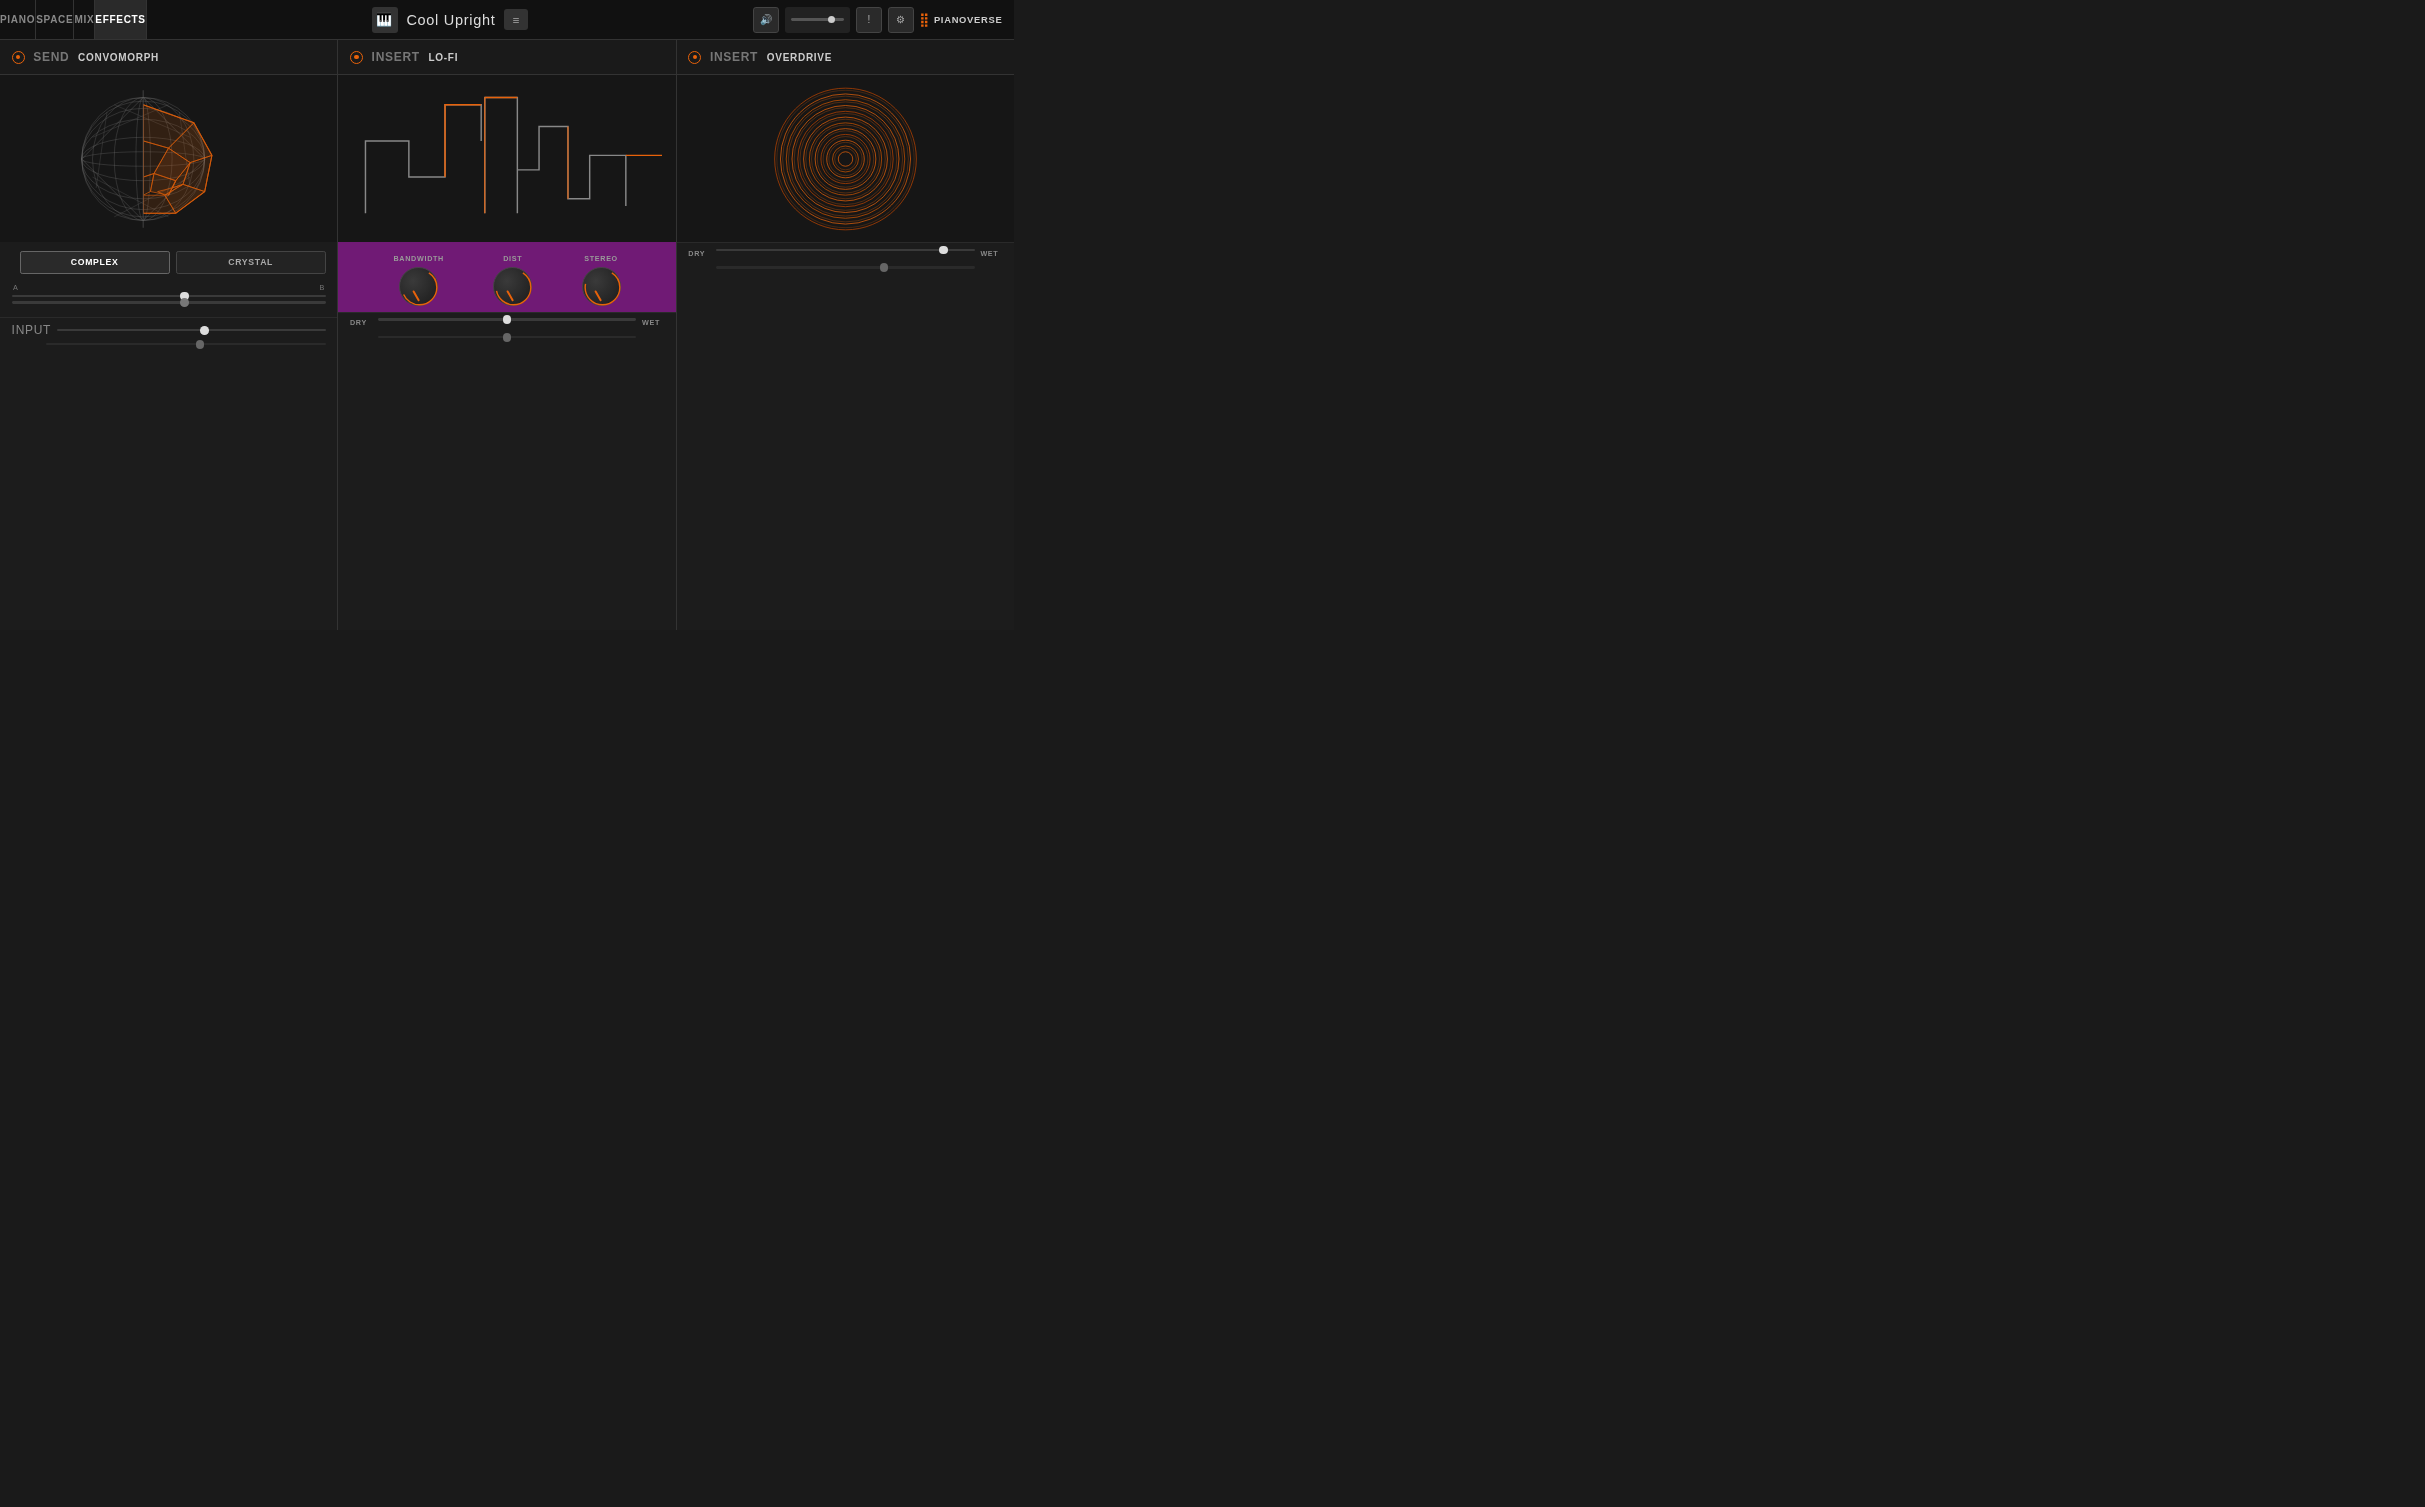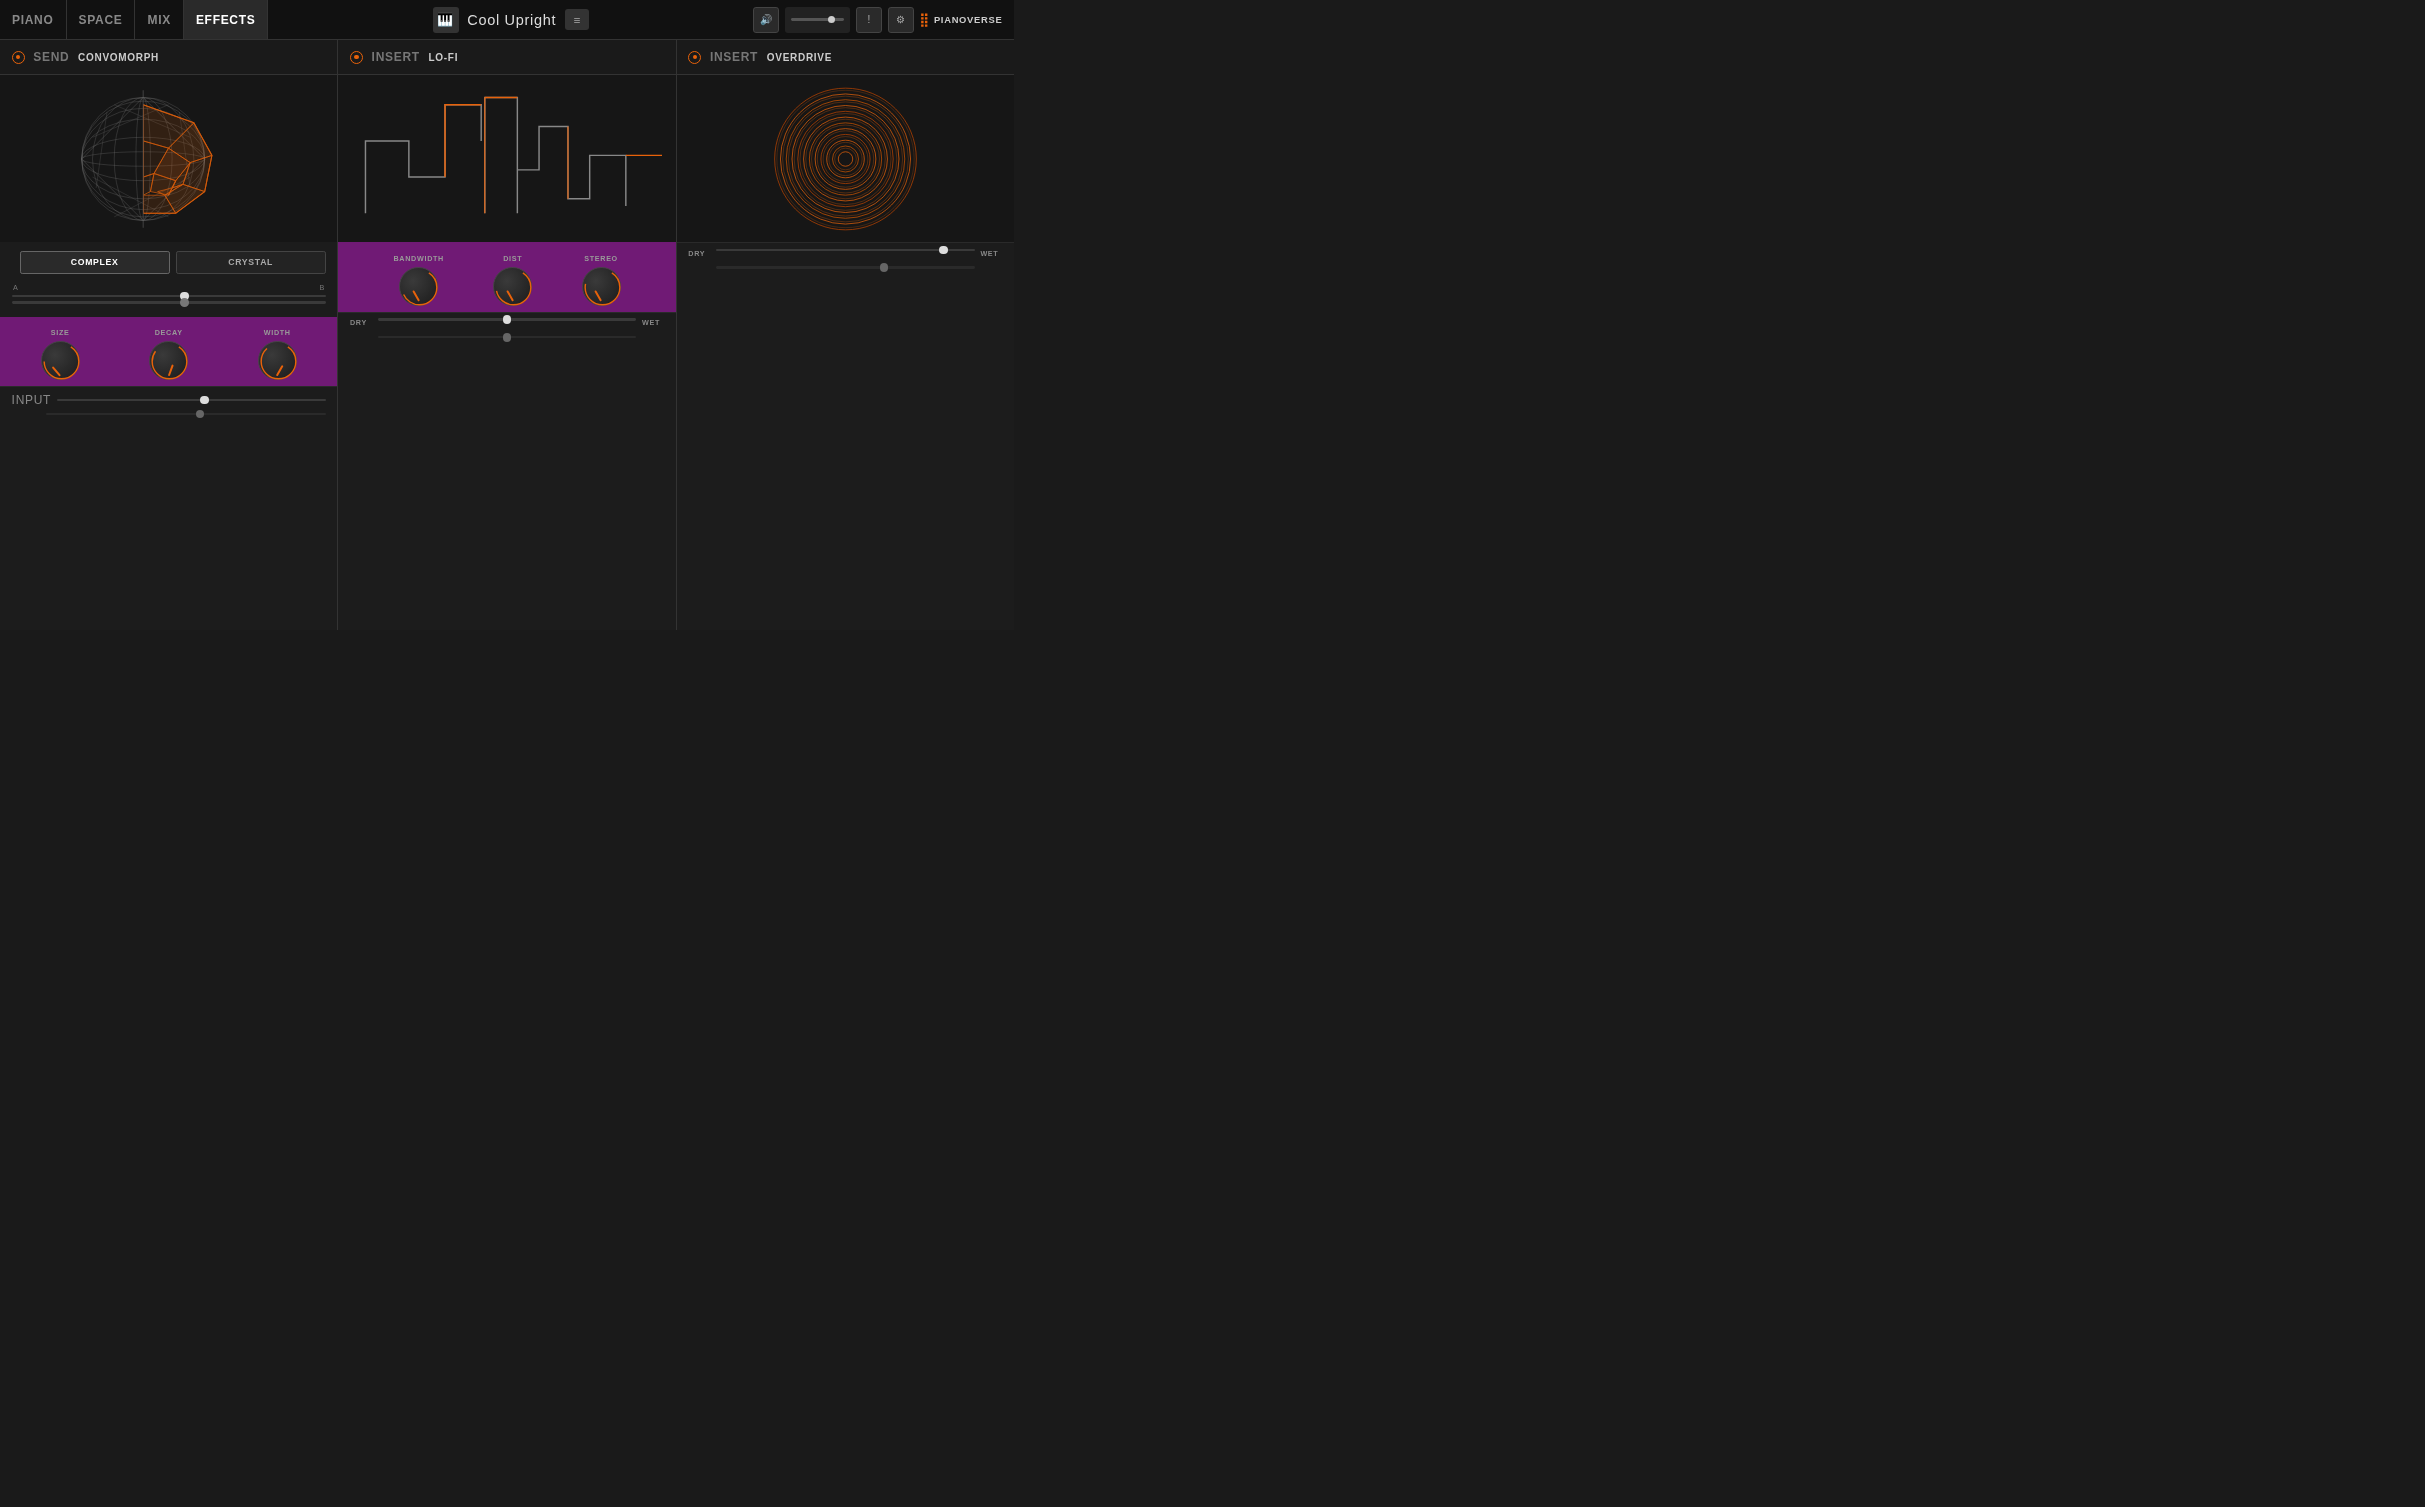--- a/index.html
+++ b/index.html
@@ -14,25 +14,25 @@
 
     
     .top-nav {
       display: flex;
       align-items: center;
       background: #111;
       height: 40px;
       border-bottom: 0.7px solid #333;
     }
     .nav-tab {
-      padding: 0 12px;
+      padding: 0 0;
       height: 100%;
       display: flex;
       align-items: center;
-      font-size: 12px;
+      font-size: 10px;
       font-weight: bold;
       letter-spacing: 0.7px;
       color: #888;
       cursor: pointer;
       border-right: 0.7px solid #333;
     }
     .nav-tab.active {
       background: #2a2a2a;
       color: #fff;
     }
@@ -612,46 +612,20 @@
           <div class="slider-thumb" style="left: calc(55% - 4.3px);"></div>
         </div>
       </div>
       <div class="slider-row">
         <div class="slider-track">
           <div class="slider-thumb" style="left: calc(55% - 4.3px); background:#777;"></div>
         </div>
       </div>
     </div>
 
-    <div class="knobs-row">
-      <div class="knob-container">
-        <span class="knob-label">SIZE</span>
-        <div class="knob" style="--angle: -40deg;">
-          <svg width="39" height="39" viewBox="0 0 54 54" style="position:absolute;top:0;left:0;">
-            <circle cx="27" cy="27" r="24" fill="none" stroke="#e8620a" stroke-width="2" stroke-dasharray="100 51" stroke-dashoffset="25"></circle>
-          </svg>
-        </div>
-      </div>
-      <div class="knob-container">
-        <span class="knob-label">DECAY</span>
-        <div class="knob" style="--angle: 20deg;">
-          <svg width="39" height="39" viewBox="0 0 54 54" style="position:absolute;top:0;left:0;">
-            <circle cx="27" cy="27" r="24" fill="none" stroke="#e8620a" stroke-width="2" stroke-dasharray="115 36" stroke-dashoffset="25"></circle>
-          </svg>
-        </div>
-      </div>
-      <div class="knob-container">
-        <span class="knob-label">WIDTH</span>
-        <div class="knob" style="--angle: 30deg;">
-          <svg width="39" height="39" viewBox="0 0 54 54" style="position:absolute;top:0;left:0;">
-            <circle cx="27" cy="27" r="24" fill="none" stroke="#e8620a" stroke-width="2" stroke-dasharray="120 31" stroke-dashoffset="25"></circle>
-          </svg>
-        </div>
-      </div>
-    </div>
 
     <div class="input-row">
       <span class="input-label">INPUT</span>
       <div class="h-slider">
         <div class="h-slider-thumb" style="left: calc(55% - 4.3px);"></div>
       </div>
     </div>
     <div class="input-row" style="border-top: none; padding-top: 0;">
       <span class="input-label"></span>
       <div class="h-slider" style="background:#2a2a2a;">

